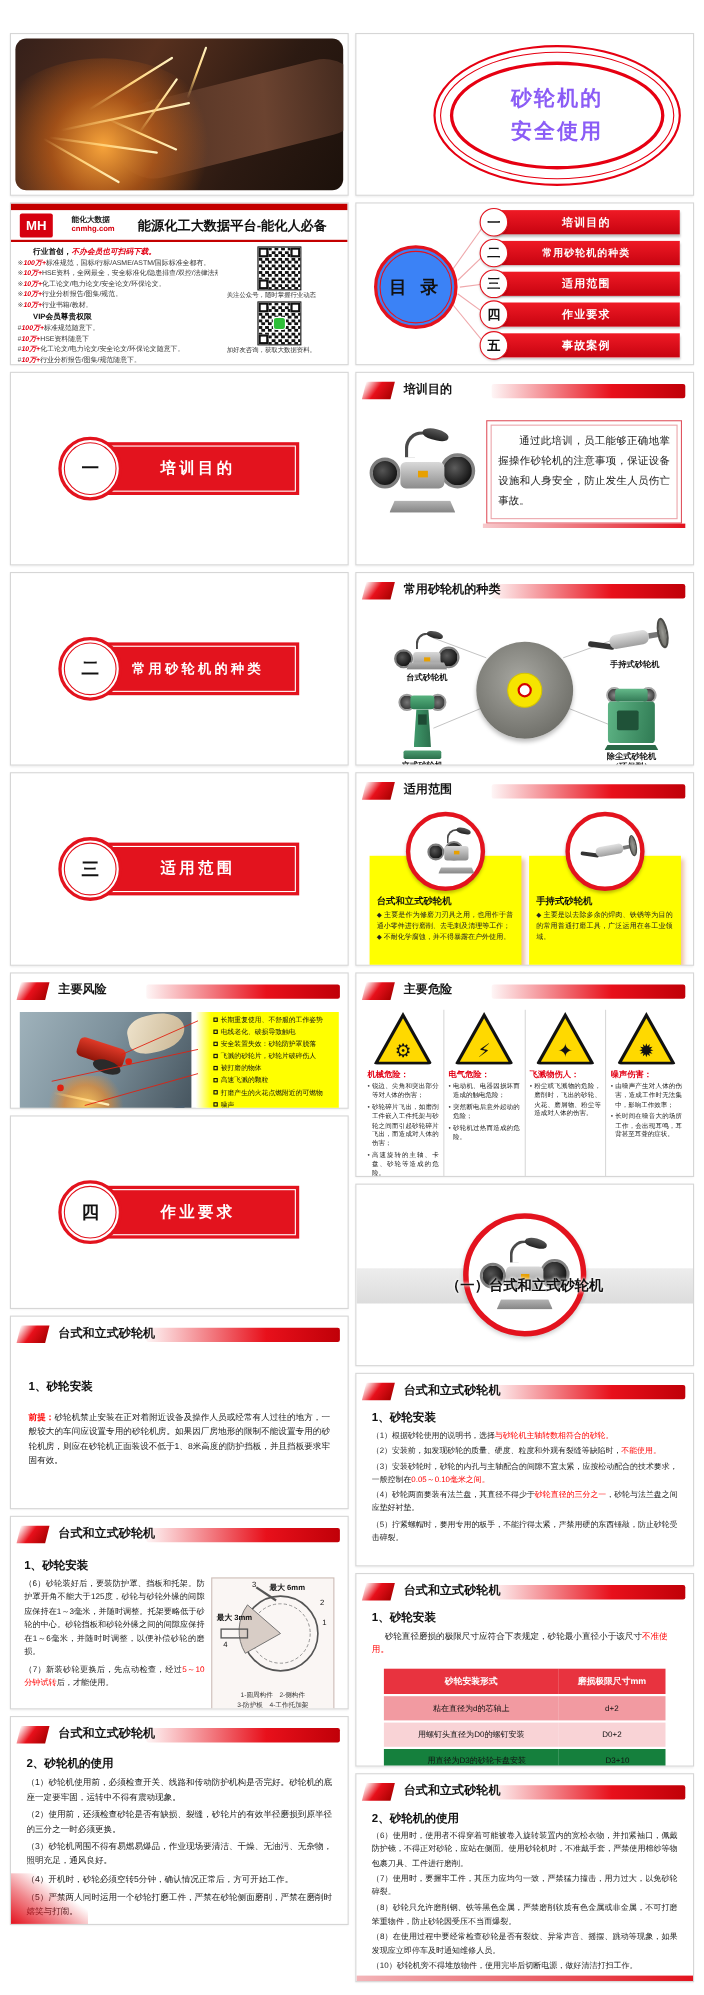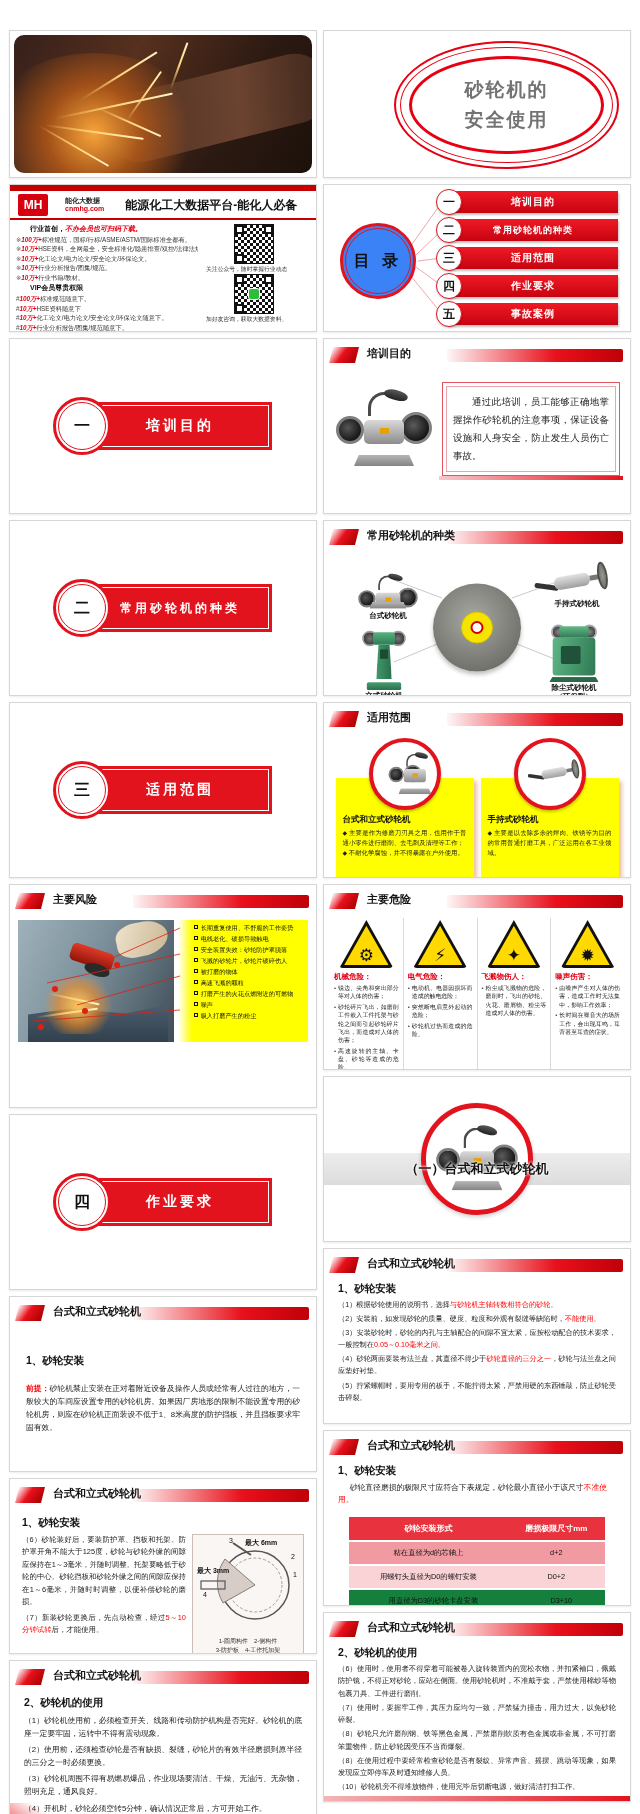--- a/index.html
+++ b/index.html
@@ -21,21 +21,21 @@
   .glow { position:absolute; width:220px; height:160px; left:-30px; bottom:-40px; border-radius:50%;
     background:radial-gradient(circle,rgba(255,170,60,.95) 0%,rgba(230,110,20,.55) 35%,rgba(120,50,10,0) 70%); }
   .arm { position:absolute; width:230px; height:70px; right:-20px; top:38px; border-radius:40px;
     background:linear-gradient(100deg,#4a2c1e,#6b4330 60%,#3a241a); transform:rotate(-14deg); }
   .spark { position:absolute; height:2px; background:linear-gradient(90deg,rgba(255,220,120,0),#ffd27a,#fff3c4); border-radius:2px; }
 
   
   .oval-o { position:absolute; left:70px; top:10px; width:225px; height:128px; border:2px solid #e60012; border-radius:50%; }
   .oval-m { position:absolute; inset:4px; border:1px solid #e60012; border-radius:50%; }
   .oval-i { position:absolute; inset:13px; border:3px solid #e60012; border-radius:50%; display:flex; flex-direction:column; align-items:center; justify-content:center; }
-  .oval-i div { font-size:19px; font-weight:bold; color:#737373; line-height:1.6; letter-spacing:2px; }
+  .oval-i div { font-size:19px; font-weight:bold; color:#8b5cf6; line-height:1.6; letter-spacing:2px; }
 
   
   .promo-top { height:6px; background:#c40000; }
   .promo-head { display:flex; align-items:center; gap:17px; padding:3px 8px 2px; border-bottom:2px solid #c40000; }
   .logo-box { width:30px; height:22px; background:#d6000f; color:#fff; font-weight:bold; font-size:12px; display:flex; align-items:center; justify-content:center; border-radius:2px; }
   .logo-sub { display:flex; flex-direction:column; line-height:1.1; }
   .logo-sub b { font-size:7px; color:#222; }
   .logo-sub span { font-size:7px; color:#d6000f; font-weight:bold; }
   .promo-title { font-size:12px; font-weight:bold; color:#111; margin-left:4px; white-space:nowrap; }
   .promo-body { display:flex; padding:3px 6px 0; }
@@ -272,21 +272,21 @@
       <div class="divider-wrap">
         <div class="divider-pill">
               <span>适用范围</span>
             </div>
         <div class="divider-circ">
               <span>三</span>
             </div>
       </div>
     </div>
 
-    <div class="slide" style="height:224px">
+    <div class="slide" style="height:124px">
       <div class="hdr">
         <div class="hdr-sq"></div>
         <div class="hdr-txt">主要风险</div>
         <div class="hdr-bar"></div>
       </div>
       <div class="risk-row">
         <div class="risk-photo">
           <div class="rp-vice"></div>
           <div class="rp-burst"></div>
           <div class="rp-tool"></div>

